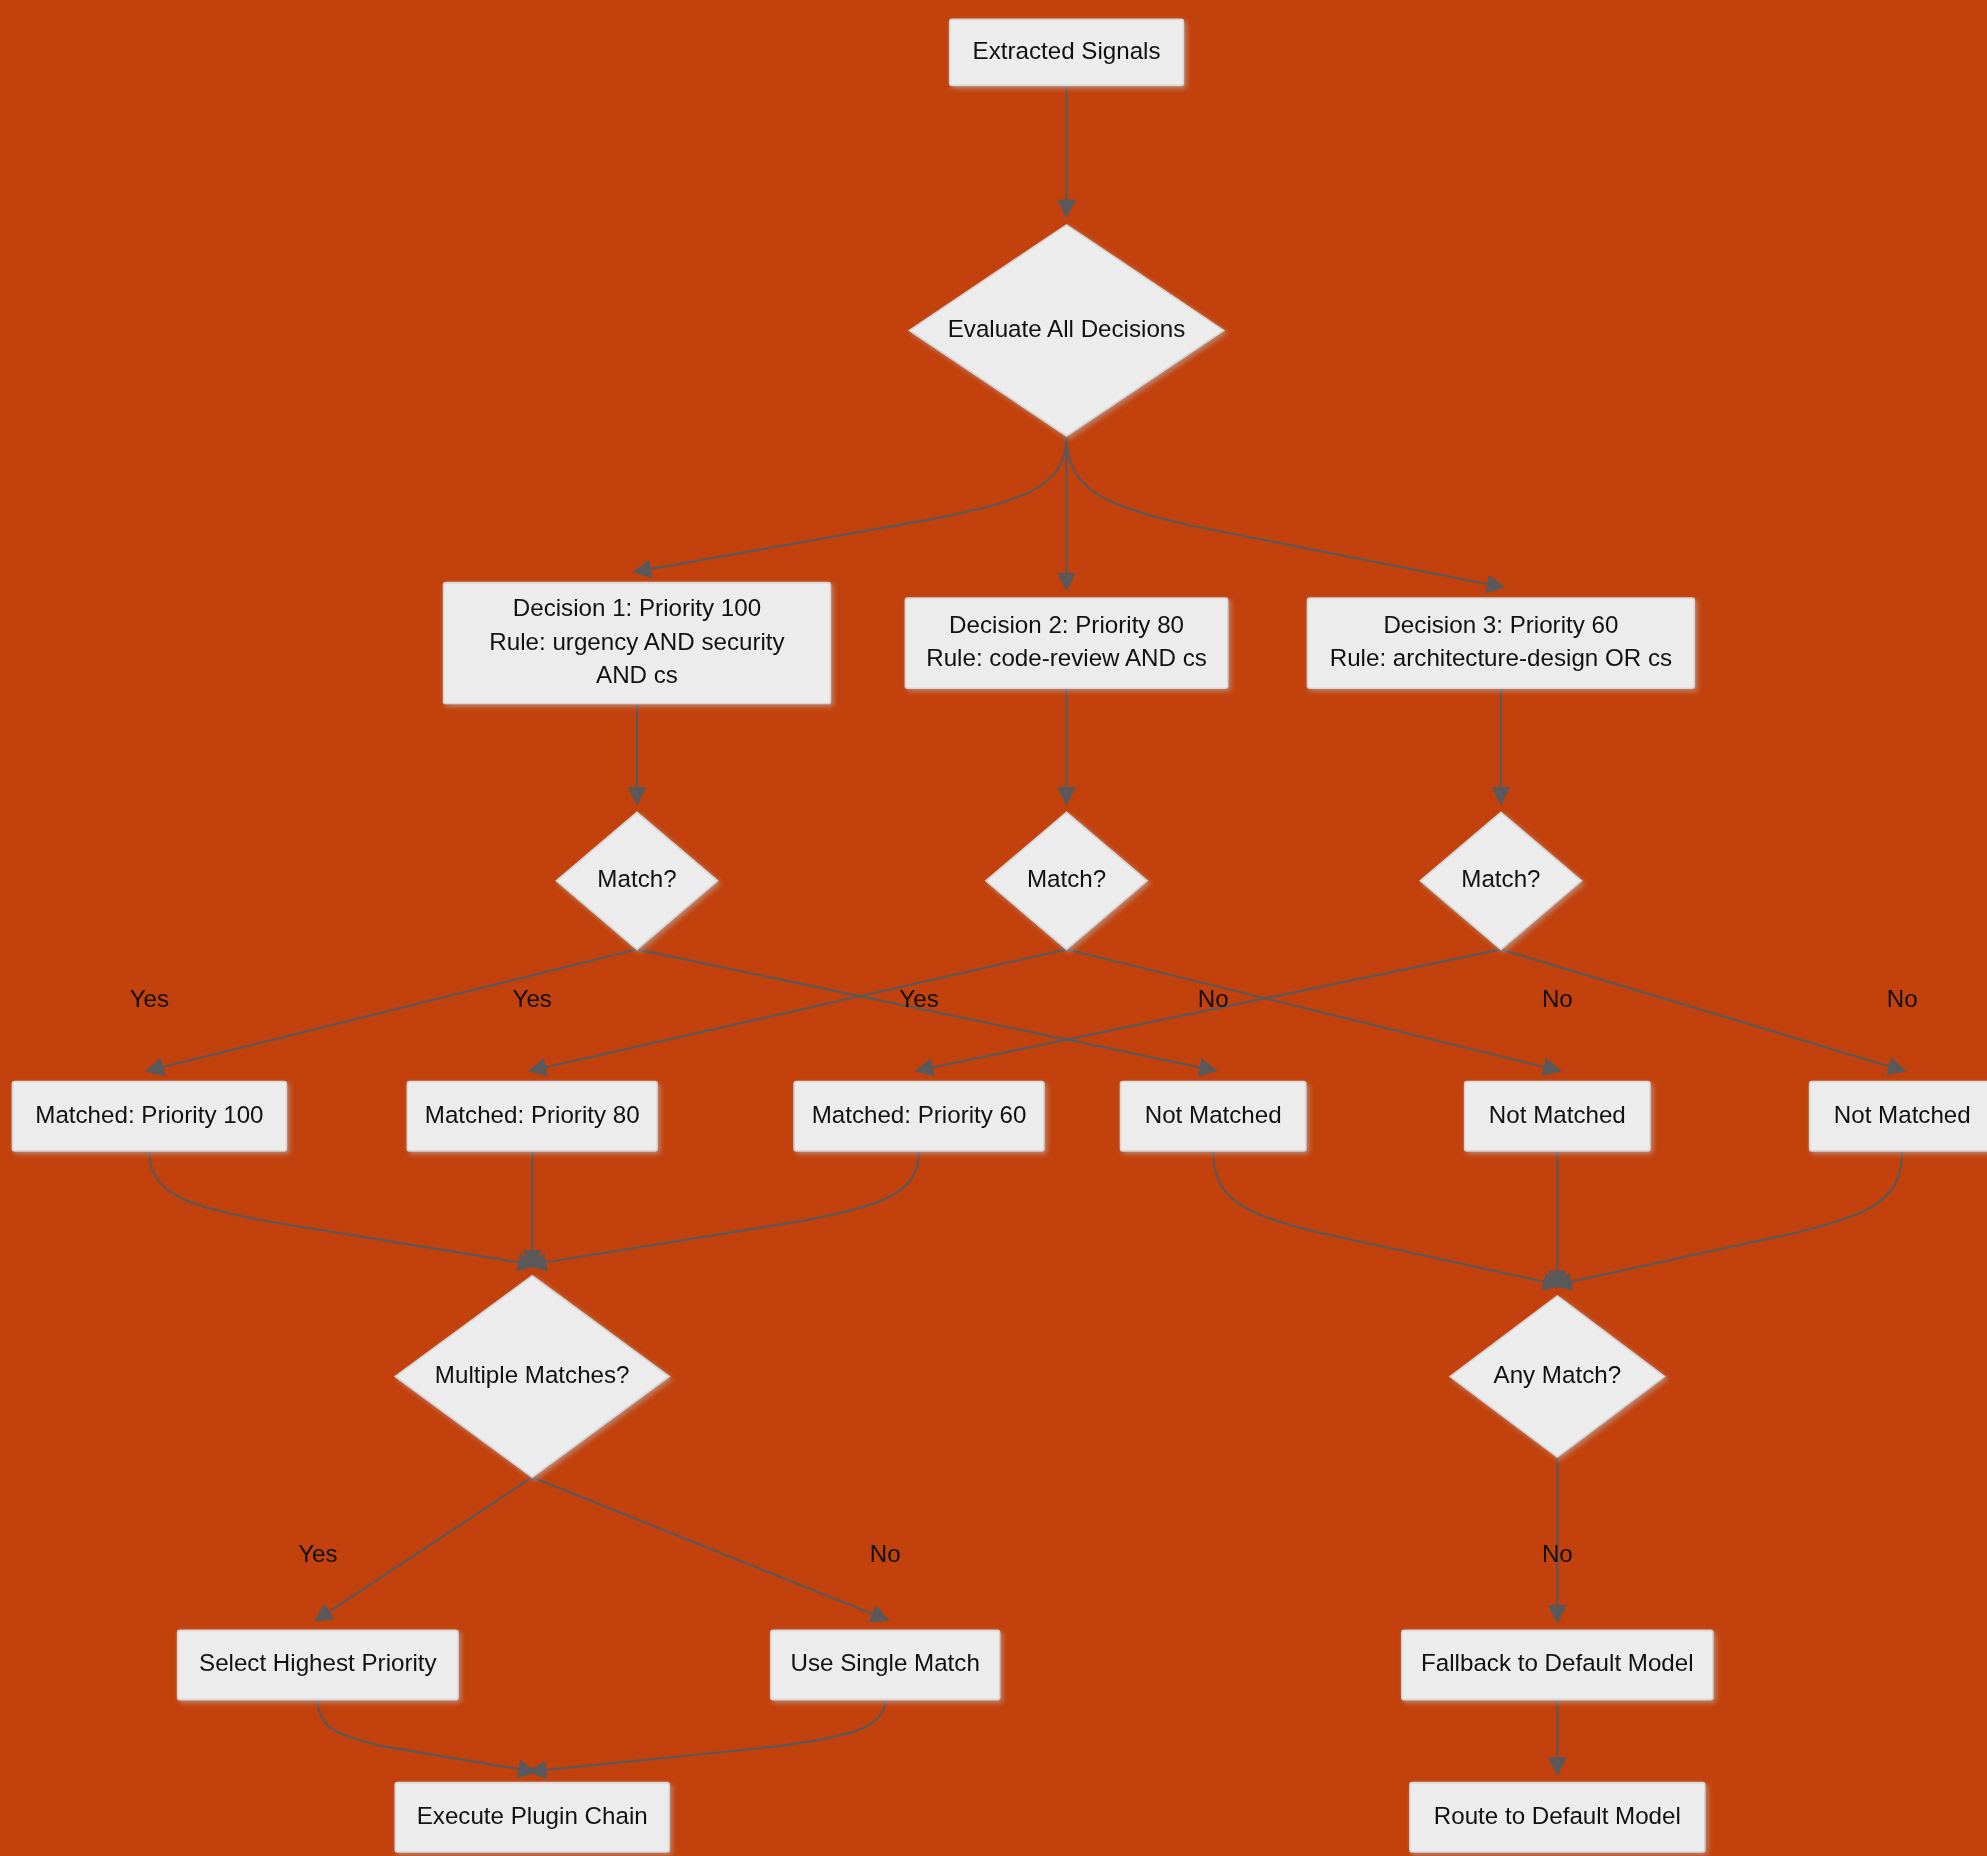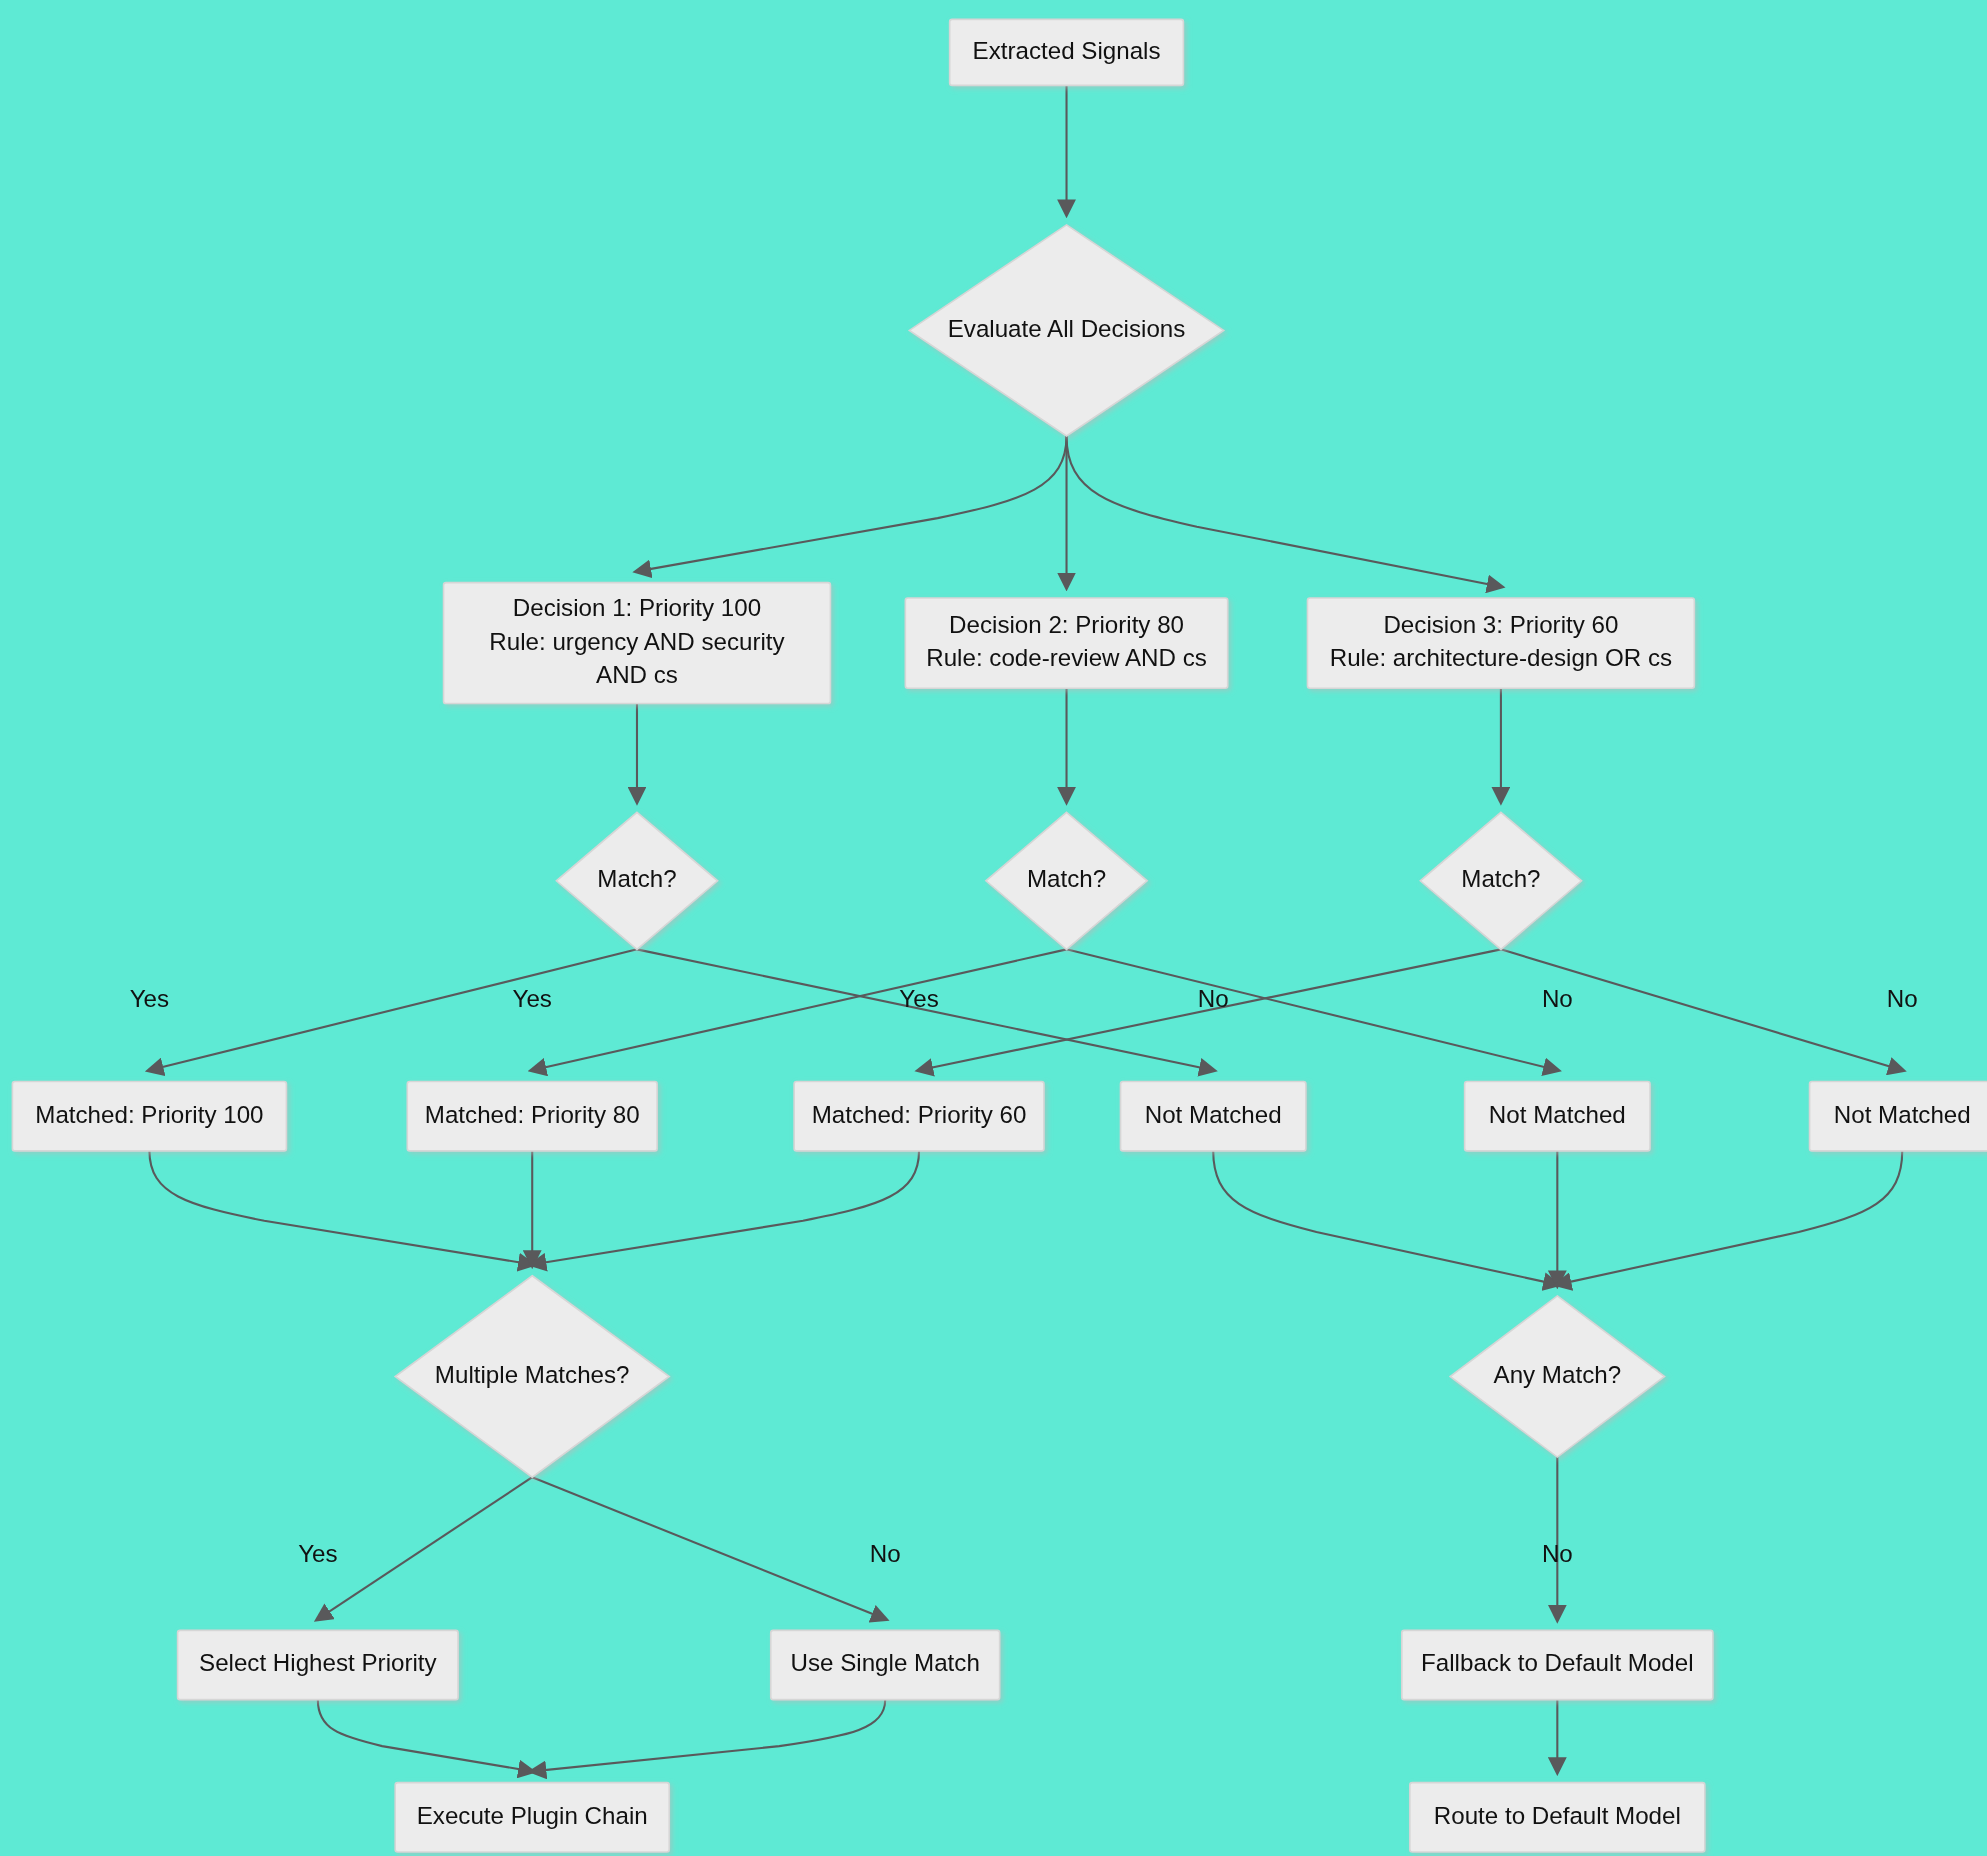--- a/index.html
+++ b/index.html
@@ -1,17 +1,17 @@
 <!DOCTYPE html>
 <html style="font-size:13px"><head>
 <meta charset="utf-8">
 <style>
   html,body{margin:0;padding:0;background:#ffffff;}
   body{font-family:"Liberation Sans","DejaVu Sans",sans-serif;}
-  #stage{position:relative;width:1988px;height:1856px;background:#5eead4;overflow:hidden;}
+  #stage{position:relative;width:1988px;height:1856px;background:#c2410c;overflow:hidden;}
   svg#flow{position:absolute;left:0;top:0;width:1988px;height:1856px;display:block;}
   .node-rect{fill:#ececec;stroke:#d6d6d6;stroke-width:2;}
   .node-diamond{fill:#ececec;stroke:#d6d6d6;stroke-width:2;}
   .edge{fill:none;stroke:#59595b;stroke-width:2.6;}
   .node-text{font-family:"Liberation Sans","DejaVu Sans",sans-serif;font-size:30px;fill:#111111;text-anchor:middle;dominant-baseline:middle;}
   .edge-label{font-family:"Liberation Sans","DejaVu Sans",sans-serif;font-size:30px;fill:#111111;text-anchor:middle;dominant-baseline:middle;}
 </style>
 </head>
 <body>
 

